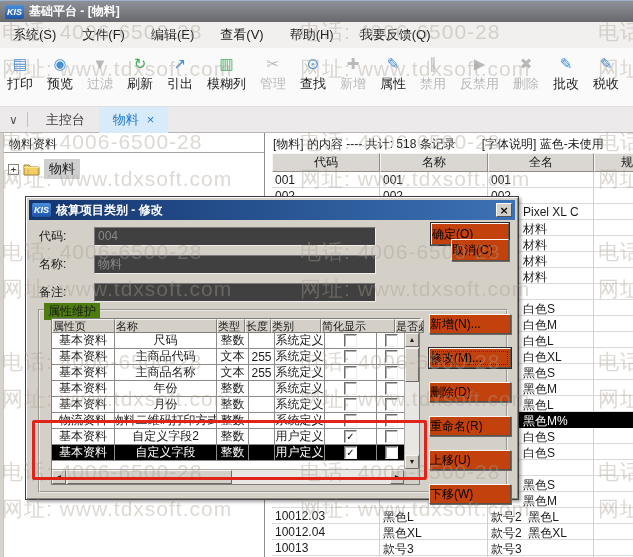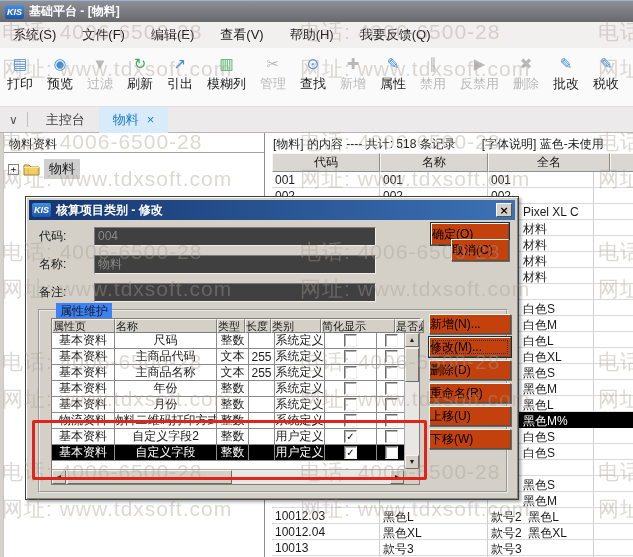--- a/index.html
+++ b/index.html
@@ -35,21 +35,21 @@
   .lheader{height:20px;border-bottom:1px solid #a5a3a0;padding:3px 5px;font-size:12px}
   .tree{padding:6px 4px}
   .treeitem{display:flex;align-items:center;gap:4px}
   .expander{width:11px;height:11px;border:1px solid #848484;background:#fff;font:9px/9px "DejaVu Sans Mono",monospace;text-align:center;color:#000}
   .treelabel{background:#cfcfcf;padding:1px 5px;font-size:13px}
   .rpanel{position:absolute;left:265px;top:133px;width:368px;height:424px;background:#fff;overflow:hidden}
   .rheader{height:20px;display:flex;gap:26px;padding:3px 0 0 8px;white-space:nowrap;font-size:12px}
   .cheads{display:flex;height:19px;padding-left:7px}
   .chead{flex:none;background:#dad7d3;border:1px solid;border-color:#f6f5f3 #8f8d89 #8f8d89 #f6f5f3;
          text-align:center;font-size:12px;line-height:16px;overflow:hidden;white-space:nowrap}
-  .chead:nth-child(1),.chead:nth-child(2){width:108px}.chead:nth-child(3){width:122px}.chead:nth-child(4){width:78px}
+  .chead:nth-child(1),.chead:nth-child(2){width:108px}.chead:nth-child(3){width:106px}.chead:nth-child(4){width:78px}
   .crows{position:absolute;left:0;top:39px;width:407px;padding-left:7px}
   .crow{display:flex;height:16px}
   .ccell{flex:none;border-right:1px solid #cfcfcf;border-bottom:1px solid #dadada;padding:1px 3px 0;
          white-space:nowrap;overflow:hidden;font-size:12px}
   .ccell.c0,.ccell.c1{width:108px}.ccell.c2{width:106px}.ccell.c3{width:78px}
   .ccell.peek{padding-left:35px}
   .crow.selected .ccell{background:#000;color:#fff;border-color:#000}
   
   .wm{position:absolute;z-index:20;font-size:21px;letter-spacing:1px;color:rgba(168,158,146,.40);white-space:nowrap;pointer-events:none}
   
@@ -63,21 +63,21 @@
   .dfield{height:28px;display:flex;align-items:center}
   .dlabel{width:55px;font-size:12px}
   .dinput{width:282px;height:19px;background:#404040;border:1px solid;border-color:#7b7b7b #f0eeea #f0eeea #7b7b7b;
           box-shadow:inset 1px 1px 0 rgba(64,64,64,.45);font-size:12px;padding:0 3px;color:#000}
   .dinput.dis{color:#8a8a8a}
   .btn{background:#c2410c;border:1px solid;border-color:#f8f7f4 #55524c #55524c #f8f7f4;box-shadow:1px 1px 0 #6e6b66;
        font-size:12px;text-align:left;color:#000;padding:0}
   .dok{position:absolute;right:9px;top:26px;width:78px;height:22px;box-shadow:0 0 0 1px #2a2a2a,1px 1px 0 #6e6b66}
   .dcancel{position:absolute;right:9px;top:42px;width:58px;height:22px}
   .groupbox{position:absolute;left:12px;top:112px;width:470px;height:184px;border:2px groove #eceae6}
-  .grouplabel{position:absolute;left:16px;top:-8px;background:#3b82f6;padding:0 4px;font-size:12px}
+  .grouplabel{position:absolute;left:4px;top:-8px;background:#4d7c0f;padding:0 4px;font-size:12px}
   .ptable{position:absolute;left:25px;top:121px;width:369px;height:167px;border:1px solid #807e7a;background:#fff}
   .pheads{display:flex;height:14px}
   .phead{flex:none;background:#d4d0c8;border:1px solid;border-color:#f4f3f0 #807e7a #807e7a #f4f3f0;
          font-size:11px;line-height:12px;text-align:left;overflow:hidden;white-space:nowrap}
   .phead:nth-child(1){width:63px}.phead:nth-child(2){width:102px}.phead:nth-child(3){width:28px}
   .phead:nth-child(4){width:26px}.phead:nth-child(5){width:50px}.phead:nth-child(6){width:74px}.phead:nth-child(7){width:29px}
   .prow{display:flex;height:16px}
   .pcell{flex:none;display:flex;justify-content:center;align-items:center;border-right:1px solid #98969200;
          border-bottom:1px solid #8d8b87;overflow:hidden;white-space:nowrap;font-size:12px;border-right:1px solid #8d8b87}
   .pcell.p0{width:63px}.pcell.p1{width:102px}.pcell.p2{width:32px}.pcell.p3{width:26px}
@@ -90,21 +90,21 @@
   .sbtn{position:absolute;left:0;width:14px;height:14px;background:#d4d0c8;border:1px solid;border-color:#f4f3f0 #6e6c68 #6e6c68 #f4f3f0;
         font-size:7px;line-height:12px;text-align:center;color:#1a1a1a}
   .sup{top:0}.sdown{bottom:0}
   .vthumb{position:absolute;left:0;top:15px;width:14px;height:34px;background:#d4d0c8;border:1px solid;border-color:#f4f3f0 #6e6c68 #6e6c68 #f4f3f0}
   .hscroll{position:absolute;left:0;bottom:0;height:15px;right:15px;background:#e9e7e3;border-top:1px solid #aaa8a4}
   .hbtn{position:absolute;top:0;width:14px;height:14px;background:#d4d0c8;border:1px solid;border-color:#f4f3f0 #6e6c68 #6e6c68 #f4f3f0;
         font-size:7px;line-height:12px;text-align:center}
   .hleft{left:0}.hright{right:0}
   .hthumb{position:absolute;left:15px;top:0;width:165px;height:14px;background:#d4d0c8;border:1px solid;border-color:#f4f3f0 #6e6c68 #6e6c68 #f4f3f0}
   .corner{position:absolute;right:0;bottom:0;width:15px;height:15px;background:#d4d0c8}
-  .sidebtns{position:absolute;left:403px;top:117px;display:flex;flex-direction:column;gap:3px}
+  .sidebtns{position:absolute;left:403px;top:117px;display:flex;flex-direction:column;gap:14px}
   .sidebtn{width:82px;height:20px}
   .sidebtn.focused{box-shadow:0 0 0 1px #2a2a2a,1px 1px 0 #6e6b66;outline:1px dotted #333;outline-offset:-4px}
   
   .redbox{position:absolute;left:32px;top:420px;width:395px;height:60px;border:3px solid #e0241a;border-radius:2px;z-index:30;pointer-events:none}
   .gutter{position:absolute;left:0;top:133px;width:3px;height:424px;background:#d6d3cf}
 </style>
 </head>
 <body>
 
 <div class="titlebar">

